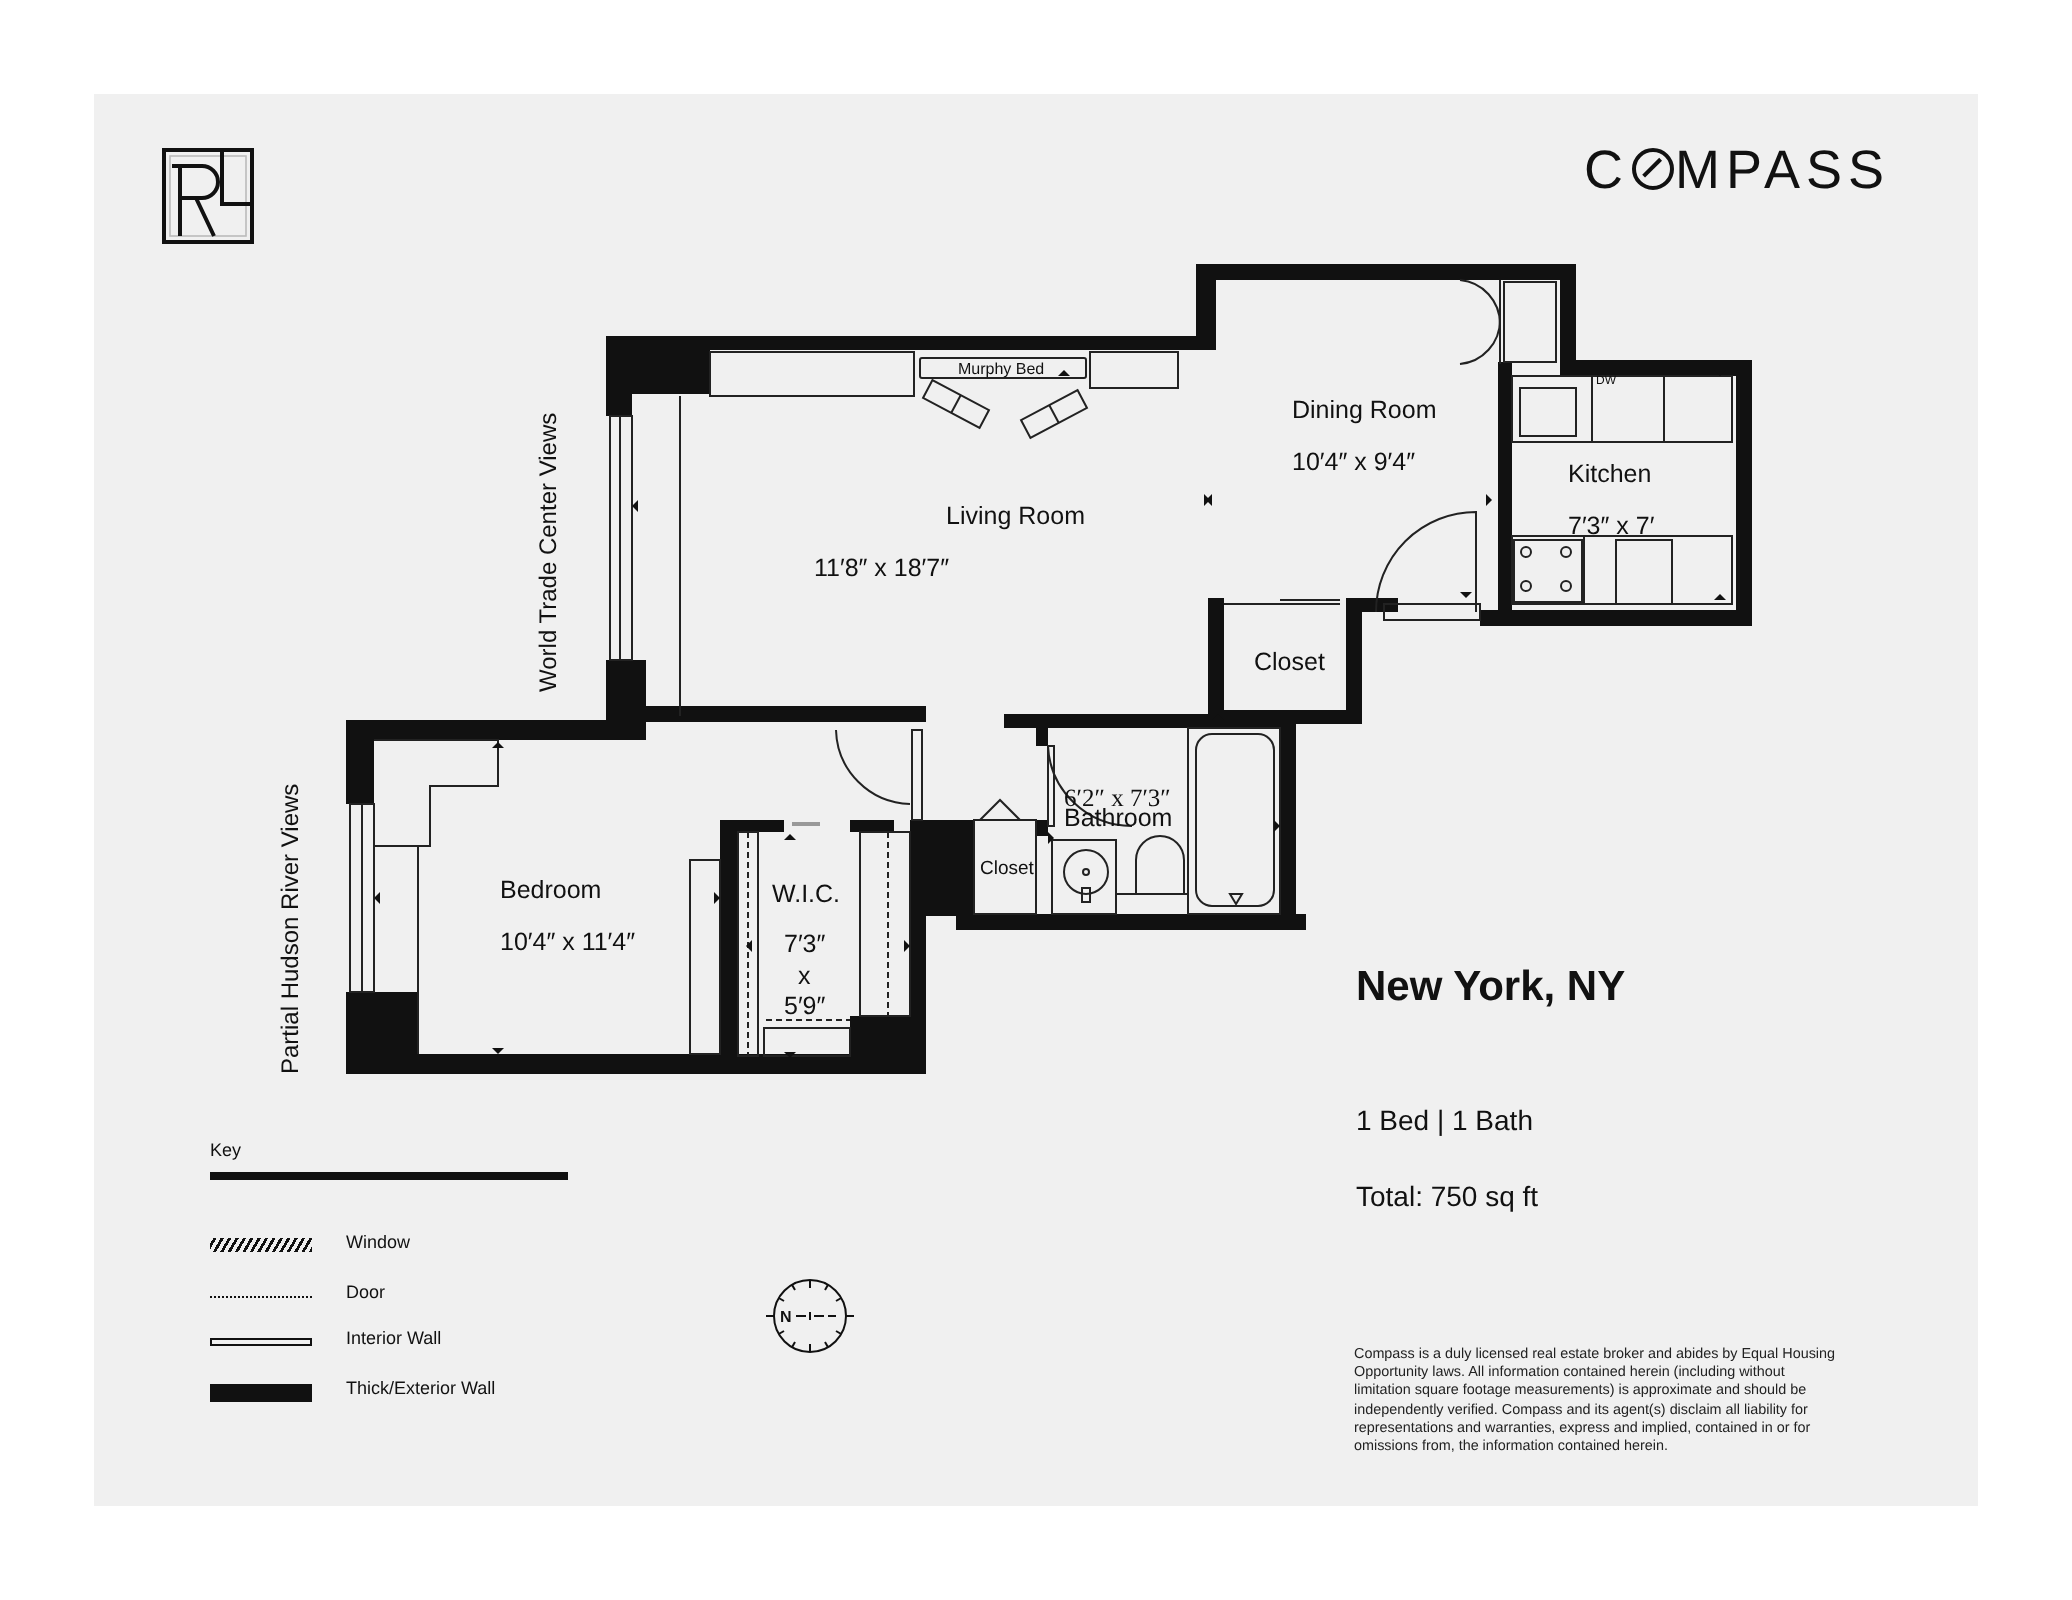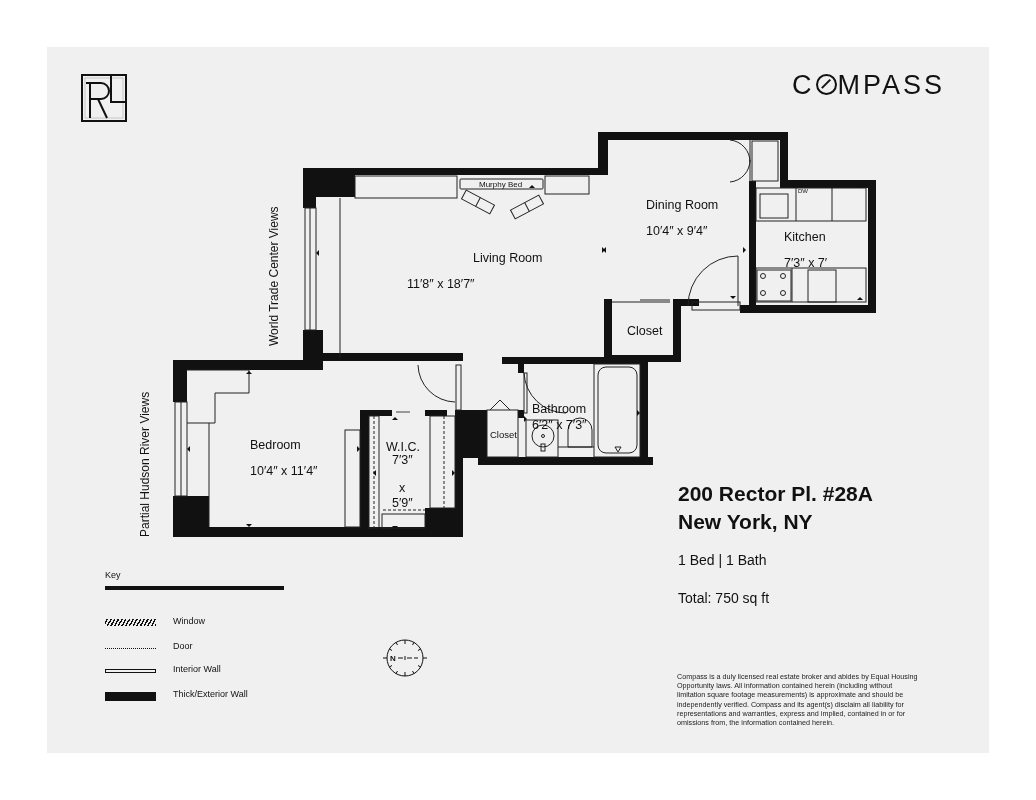--- a/index.html
+++ b/index.html
@@ -197,39 +197,38 @@
 <div class="room-label" style="left:646px;top:198px;">Dining Room</div>
 <div class="room-dim" style="left:646px;top:214px;">10′4″ x 9′4″</div>
 
 <div class="room-label" style="left:784px;top:230px;">Kitchen</div>
 <div class="room-dim" style="left:784px;top:246px;">7′3″ x 7′</div>
 <div class="small-label" style="left:798px;top:188px;font-size:6px;">DW</div>
 
 <div class="room-label" style="left:627px;top:324px;">Closet</div>
 
 <div class="room-label" style="left:532px;top:370px;margin-top:32px;">Bathroom</div>
-<div class="room-dim" style="left:532px;top:408px;">6′2″ x 7′3″</div>
+<div class="room-dim" style="left:532px;top:382px;font-family:Liberation Serif, serif;">6′2″ x 7′3″</div>
 
 <div class="room-label" style="left:490px;top:427px;font-size:9.5px;">Closet</div>
 
 <div class="room-label" style="left:250px;top:438px;">Bedroom</div>
 <div class="room-dim" style="left:250px;top:454px;">10′4″ x 11′4″</div>
 
 <div class="room-label" style="left:386px;top:440px;">W.I.C.</div>
-<div class="room-dim" style="left:392px;top:443px;">7′3″</div>
+<div class="room-dim" style="left:392px;top:455px;">7′3″</div>
 <div class="room-dim" style="left:399px;top:471px;">x</div>
 <div class="room-dim" style="left:392px;top:486px;">5′9″</div>
 
 <div class="small-label" style="left:479px;top:180px;">Murphy Bed</div>
 
 <div class="view-label" style="left:267px;top:346px;">World Trade Center Views</div>
 <div class="view-label" style="left:138px;top:537px;">Partial Hudson River Views</div>
 
 <div class="address">
-  <div>200 Rector Pl. #28A</div>
   <div>New York, NY</div>
 </div>
 <div class="bedbath">1 Bed | 1 Bath</div>
 <div class="total">Total:  750 sq ft</div>
 
 <div class="key-title">Key</div>
 <div class="key-bar"></div>
 
 <div class="key-row" style="top:617px;">
   <div class="key-sample sw-window"></div>

